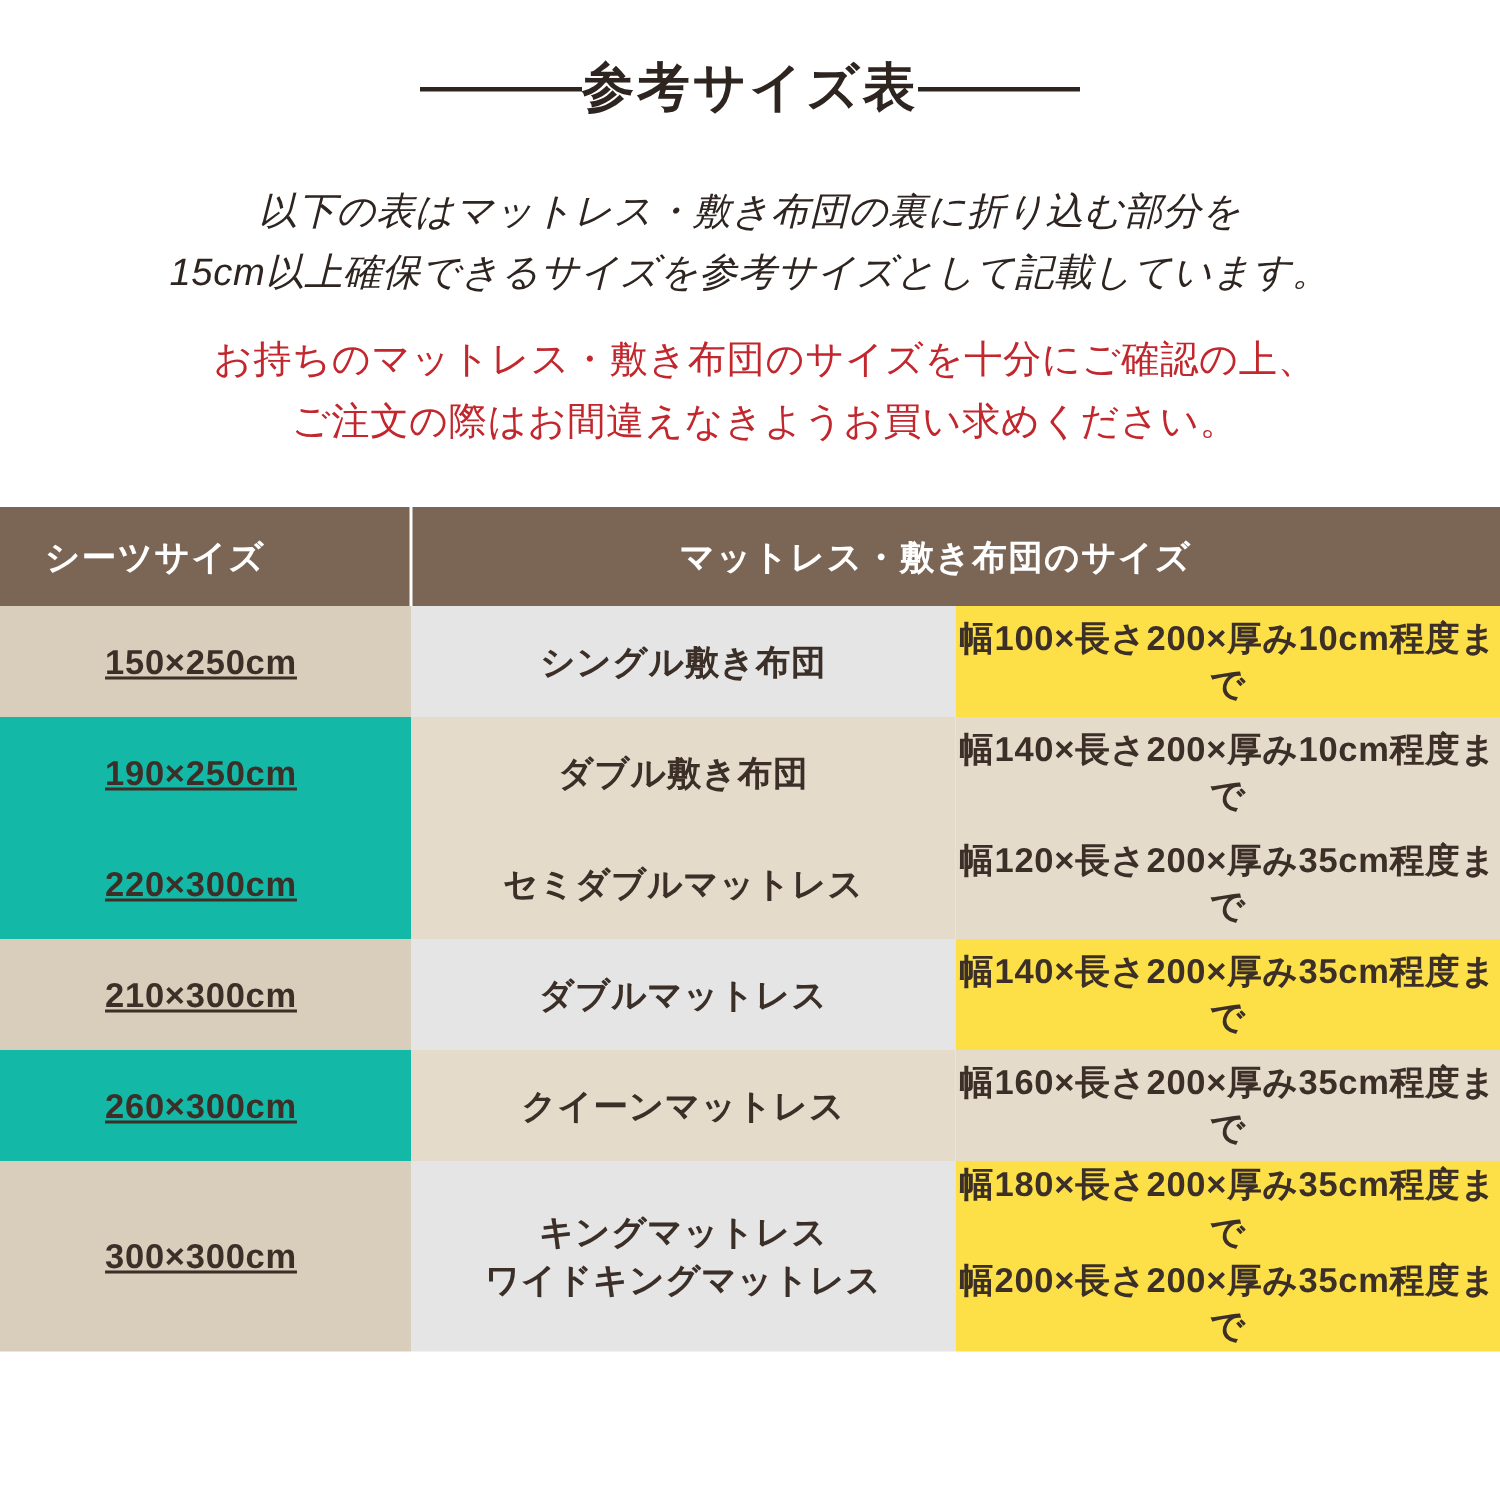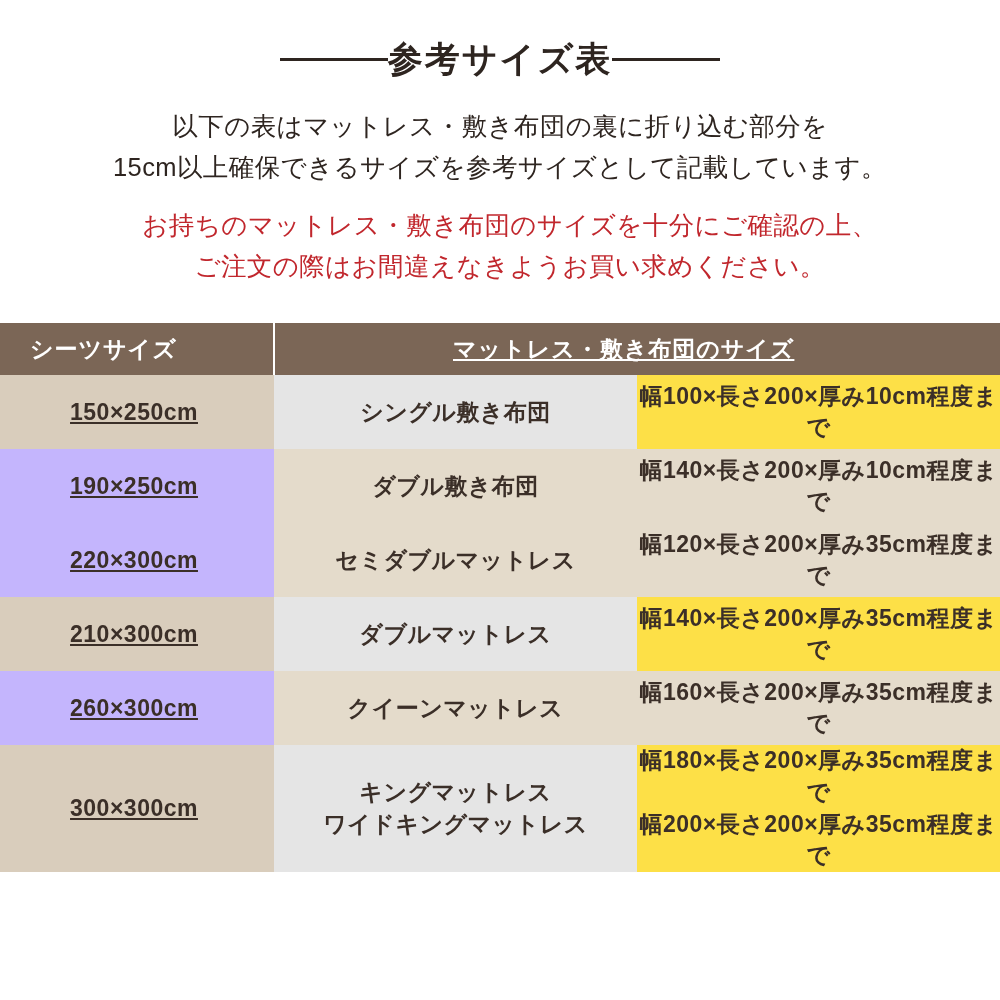--- a/index.html
+++ b/index.html
@@ -39,26 +39,27 @@
     font-size: 35px;
     font-weight: bold;
     letter-spacing: 2px;
     color: #2e2520;
     line-height: 1.2;
     white-space: nowrap;
   }
 
   
   .lead {
-    margin-top: 26px;
+    margin-top: 41px;
     text-align: center;
     color: #2e2520;
     font-size: 25.5px;
     line-height: 1.62;
     letter-spacing: 0.4px;
+    font-style: italic;
   }
   .lead div { white-space: nowrap; }
 
   .notice {
     margin-top: 16px;
     text-align: center;
     color: #c1272d;
     font-size: 25.5px;
     line-height: 1.62;
     letter-spacing: 0.4px;
@@ -79,33 +80,32 @@
   table.size-table td {
     border: none;
     padding: 0;
   }
   thead th {
     background: #7b6656;
     color: #ffffff;
     font-size: 23px;
     font-weight: bold;
     letter-spacing: 1px;
-    height: 52px;
+    height: 66px;
     vertical-align: middle;
   }
   thead th.col-seats {
     width: 243px;
     text-align: left;
     padding-left: 30px;
     border-right: 2px solid #ffffff;
   }
   thead th.col-mattress {
     text-align: left;
     padding-left: 178px;
-    text-decoration: underline;
   }
   tbody td {
     height: 74px;
     vertical-align: middle;
     font-size: 23px;
     font-weight: bold;
     letter-spacing: 0.5px;
     color: #3b2f28;
   }
   tbody td.c-size {
@@ -118,21 +118,21 @@
     width: 297px;
     text-align: center;
   }
   tbody td.c-dim {
     text-align: center;
     font-weight: bold;
   }
   tbody tr.odd td.c-size { background: #d9cdbc; }
   tbody tr.odd td.c-type { background: #e5e5e5; }
   tbody tr.odd td.c-dim  { background: #fde047; }
-  tbody tr.even td.c-size { background: #c4b5fd; }
+  tbody tr.even td.c-size { background: #14b8a6; }
   tbody tr.even td.c-type { background: #e4dbcb; }
   tbody tr.even td.c-dim  { background: #e4dbcb; }
 
   tbody tr.tall td { height: 104px; }
   .dual-line { line-height: 1.38; }
 </style>
 </head>
 <body>
 
 <div class="page">

